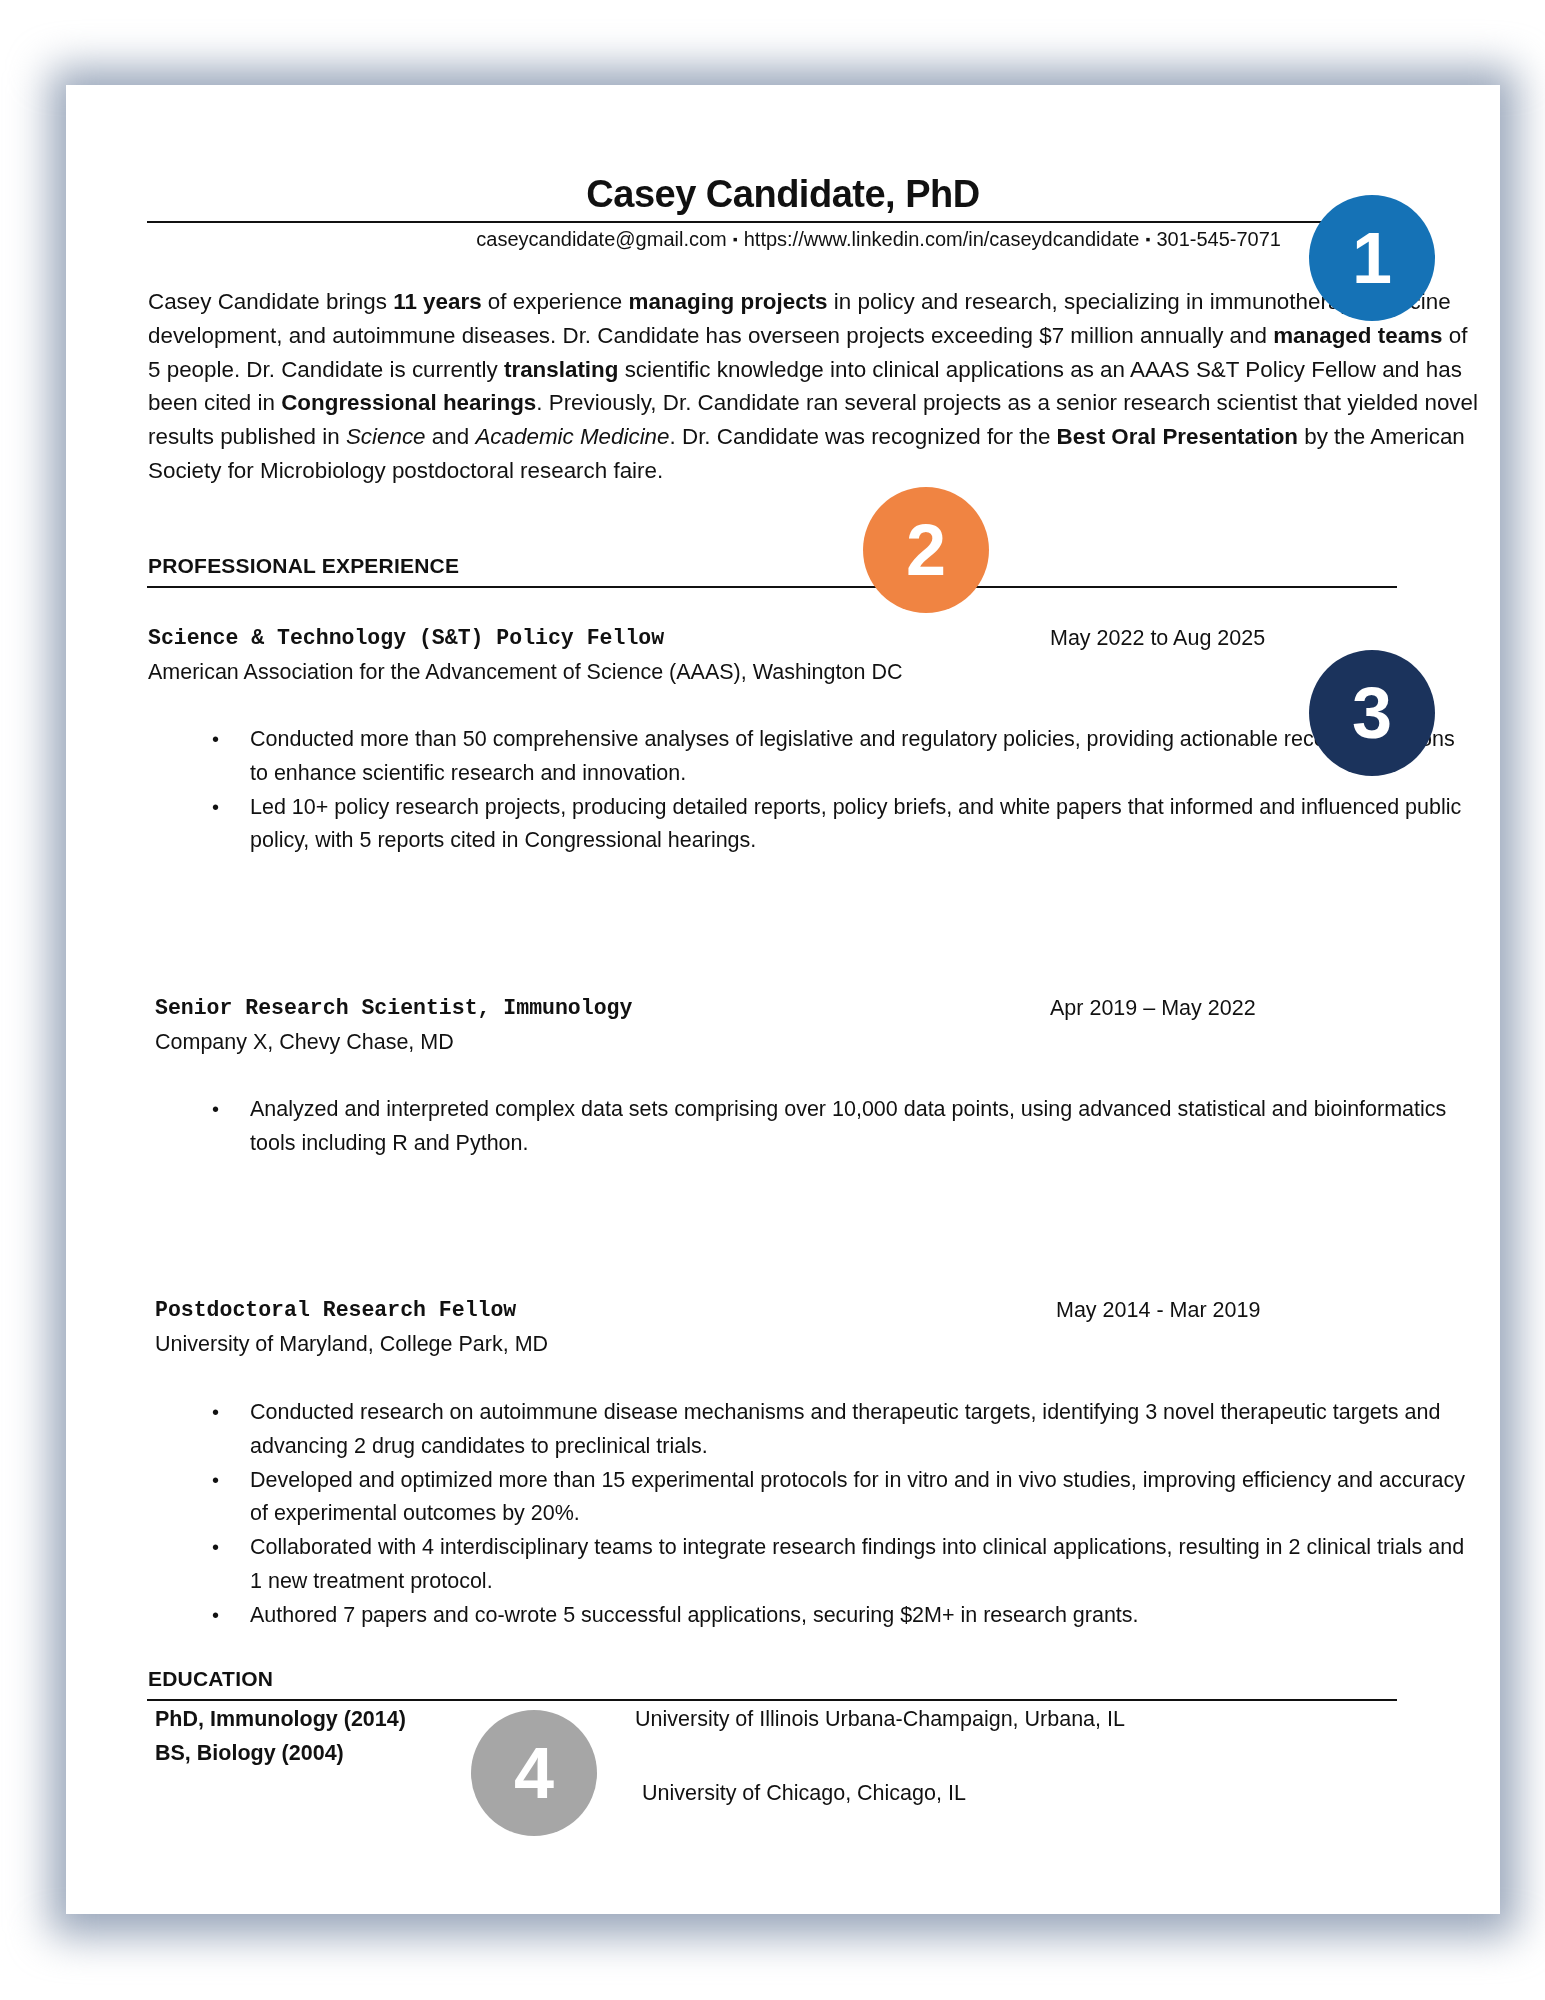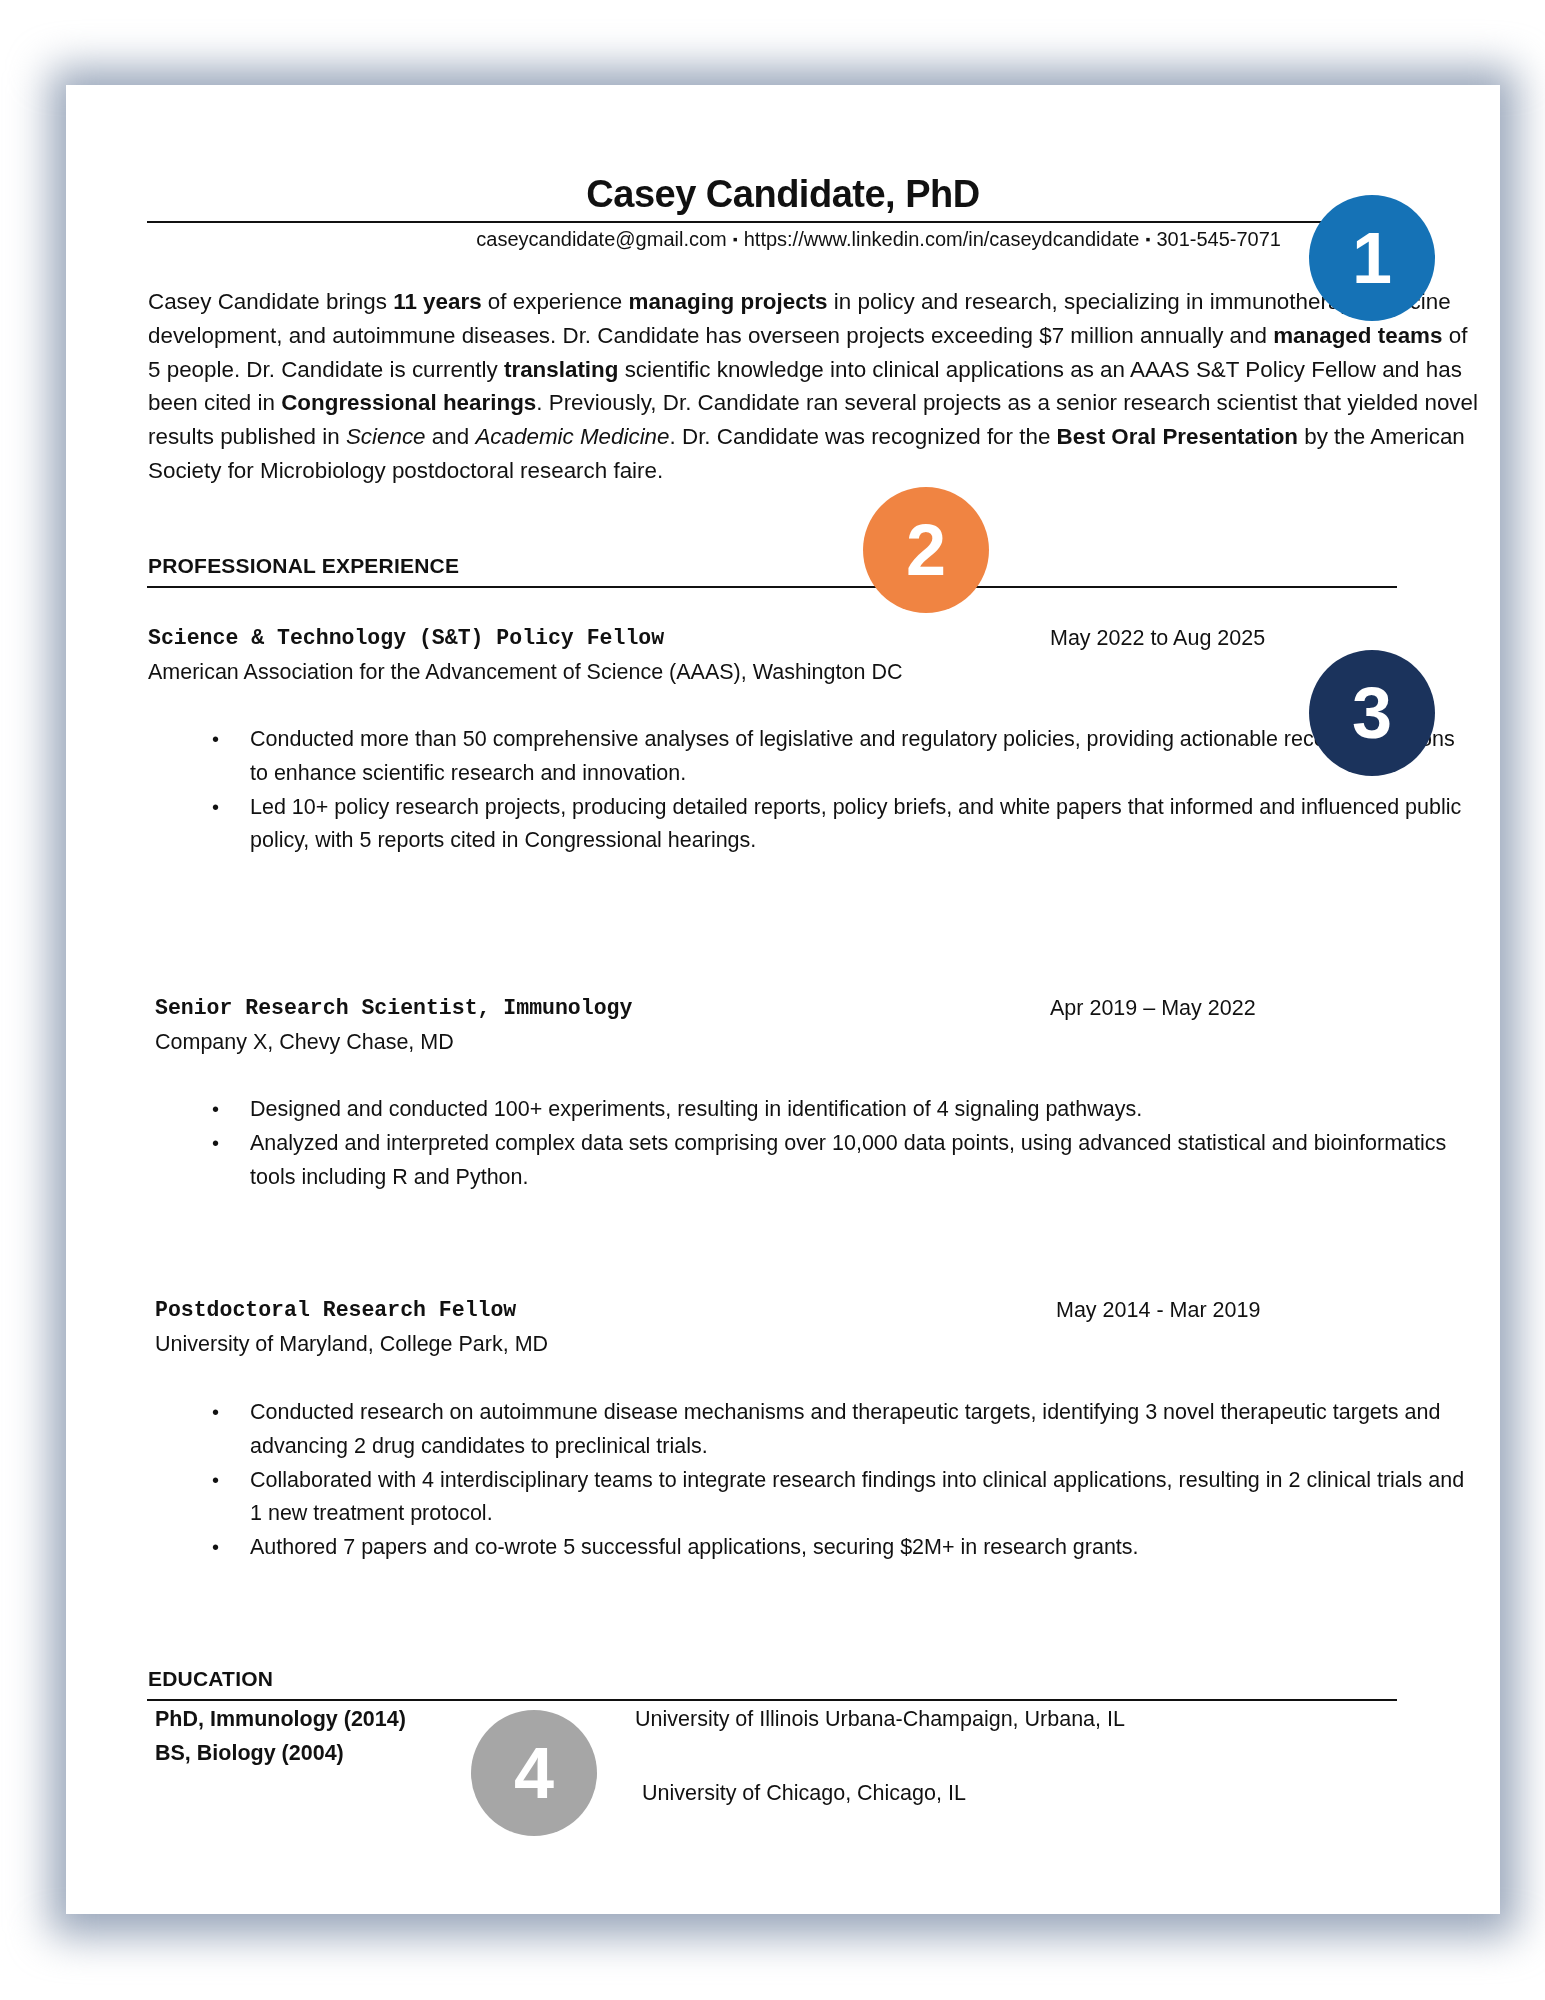--- a/index.html
+++ b/index.html
@@ -73,29 +73,29 @@
   <div class="abs job-org" style="left:82px; top:575px;">American Association for the Advancement of Science (AAAS), Washington DC</div>
   <ul class="bullets" style="top:638px;">
     <li>Conducted more than 50 comprehensive analyses of legislative and regulatory policies, providing actionable recommendations to enhance scientific research and innovation.</li>
     <li>Led 10+ policy research projects, producing detailed reports, policy briefs, and white papers that informed and influenced public policy, with 5 reports cited in Congressional hearings.</li>
   </ul>
 
   <div class="abs job-title" style="left:89px; top:911px;">Senior Research Scientist, Immunology</div>
   <div class="abs job-date" style="left:984px; top:911px;">Apr 2019 – May 2022</div>
   <div class="abs job-org" style="left:89px; top:945px;">Company X, Chevy Chase, MD</div>
   <ul class="bullets" style="top:1008px;">
-    <li>Designed and conducted 100+ experiments, resulting in identification of 4 signaling pathways.</li>
     <li>Analyzed and interpreted complex data sets comprising over 10,000 data points, using advanced statistical and bioinformatics tools including R and Python.</li>
   </ul>
 
   <div class="abs job-title" style="left:89px; top:1213px;">Postdoctoral Research Fellow</div>
   <div class="abs job-date" style="left:990px; top:1213px;">May 2014 - Mar 2019</div>
   <div class="abs job-org" style="left:89px; top:1247px;">University of Maryland, College Park, MD</div>
   <ul class="bullets" style="top:1311px;">
     <li>Conducted research on autoimmune disease mechanisms and therapeutic targets, identifying 3 novel therapeutic targets and advancing 2 drug candidates to preclinical trials.</li>
+    <li>Developed and optimized more than 15 experimental protocols for in vitro and in vivo studies, improving efficiency and accuracy of experimental outcomes by 20%.</li>
     <li>Collaborated with 4 interdisciplinary teams to integrate research findings into clinical applications, resulting in 2 clinical trials and 1 new treatment protocol.</li>
     <li>Authored 7 papers and co-wrote 5 successful applications, securing $2M+ in research grants.</li>
   </ul>
 
   <div class="abs section-h" style="top:1582px;">EDUCATION</div>
   <div class="rule" style="left:81px; top:1614px; width:1250px;"></div>
   <div class="abs edu" style="left:89px; top:1622px;"><b>PhD, Immunology (2014)</b></div>
   <div class="abs edu" style="left:569px; top:1622px;">University of Illinois Urbana-Champaign, Urbana, IL</div>
   <div class="abs edu" style="left:89px; top:1656px;"><b>BS, Biology (2004)</b></div>
   <div class="abs edu" style="left:569px; top:1696px;margin-left:7px;">University of Chicago, Chicago, IL</div>

